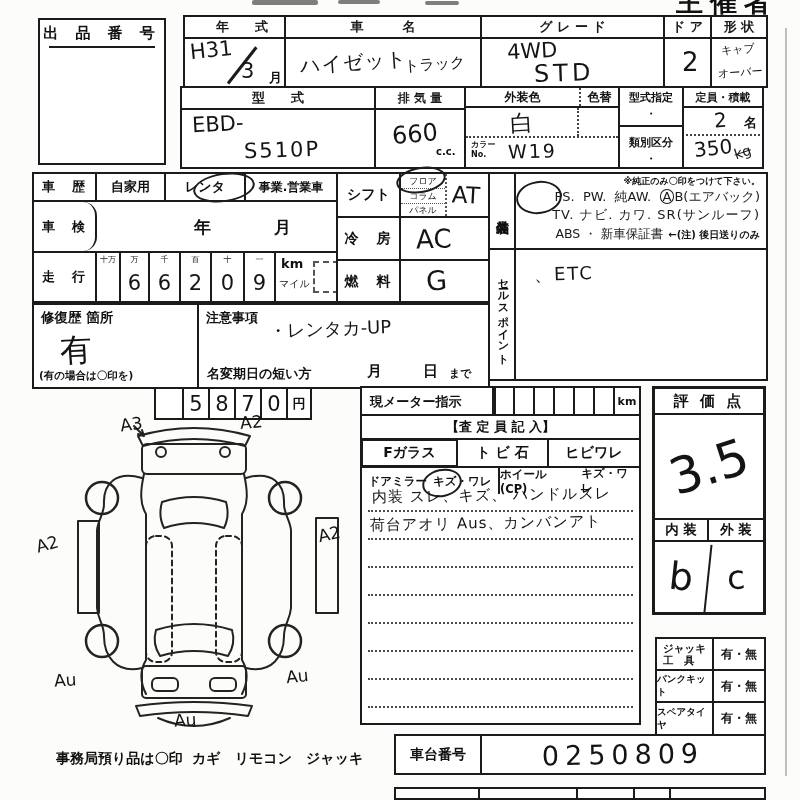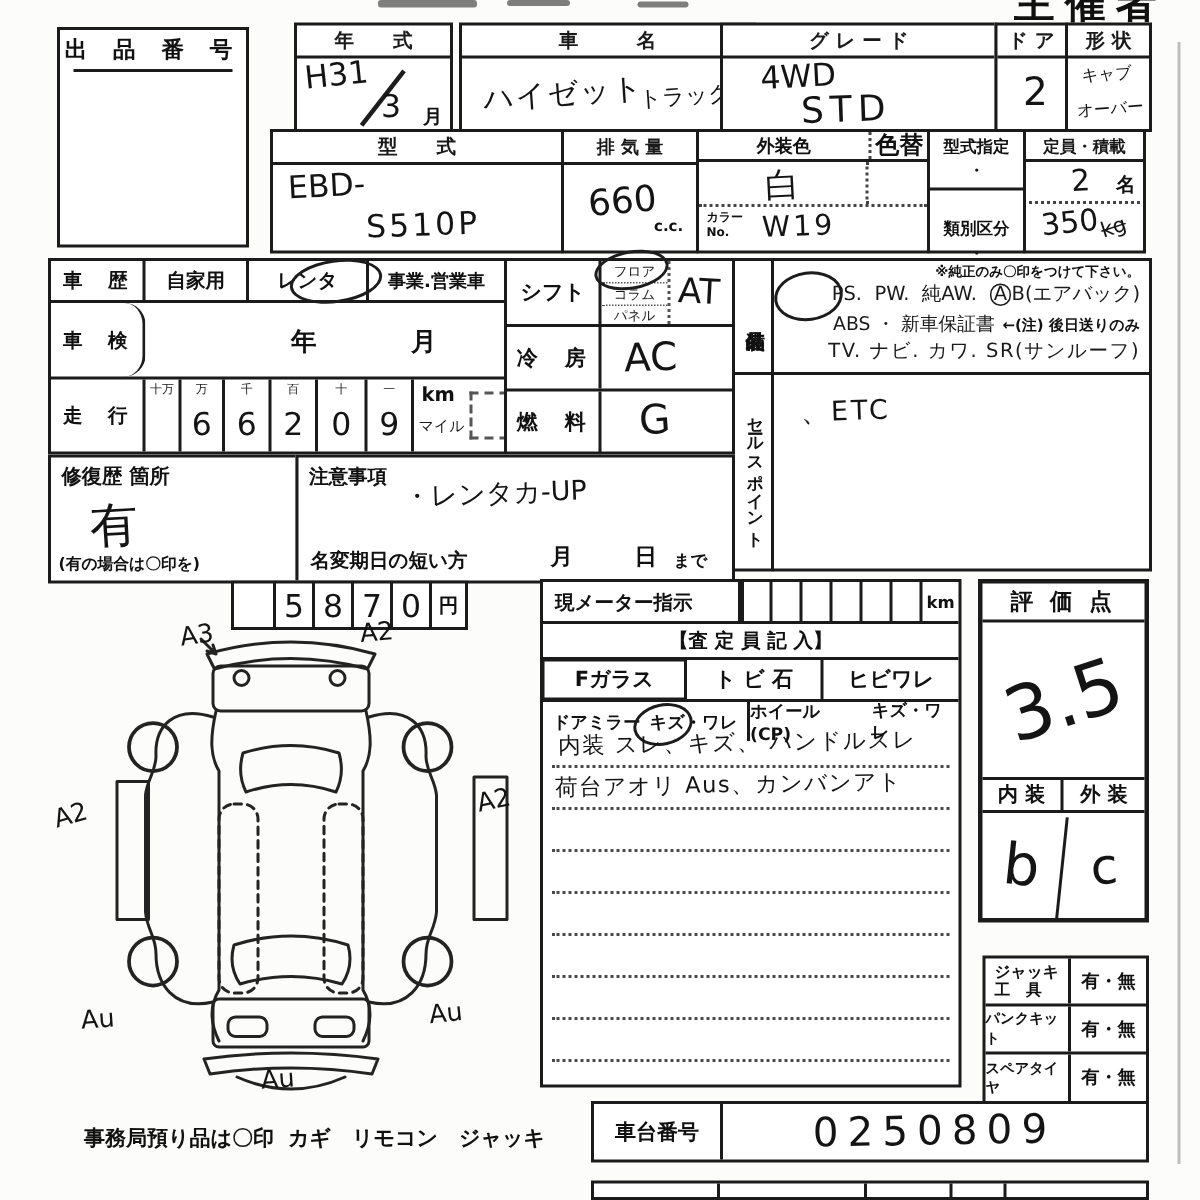--- a/index.html
+++ b/index.html
@@ -28,28 +28,28 @@
   <div class="smudge" style="left:338px; top:0; width:42px; height:4px;"></div>
   <div class="smudge" style="left:425px; top:1px; width:34px; height:4px;"></div>
   <div class="abs hd" style="left:676px; top:-16px; font-size:27px; letter-spacing:7px; width:130px;">主催者用</div>
   <div class="abs" style="left:785px; top:28px; width:2px; height:748px; background:#8a8a8a; opacity:.55;"></div>
 
   <div class="b" style="left:38px; top:18px; width:128px; height:147px;">
     <div class="ctr hd" style="height:26px; font-size:15px; letter-spacing:6px;">出 品 番 号</div>
     <div style="margin:0 9px; border-top:2px solid #1b1b1b;"></div>
   </div>
 
-  <div class="b" style="left:196px; top:15px; width:106px; height:73px;">
+  <div class="b" style="left:183px; top:15px; width:118px; height:73px;">
     <div class="cellhd">年　　式</div>
     <div class="abs hw" style="left:5px; top:21px; font-size:21px; transform:rotate(-6deg);">H31</div>
     <div class="abs" style="left:34px; top:47px; width:46px; height:2.5px; background:#1c1c1c; transform:rotate(-52deg);"></div>
     <div class="abs hw" style="left:56px; top:42px; font-size:21px;">3</div>
     <div class="abs hd" style="left:84px; top:52px; font-size:13px;">月</div>
   </div>
-  <div class="b" style="left:284px; top:15px; width:198px; height:73px;margin-left:22px;">
+  <div class="b" style="left:284px; top:15px; width:198px; height:73px;">
     <div class="cellhd">車　　　名</div>
     <div class="abs hw" style="left:14px; top:32px; font-size:20px; transform:rotate(-4deg); letter-spacing:1px;">ハイゼット</div>
     <div class="abs hw" style="left:118px; top:38px; font-size:15px; transform:rotate(-4deg);">トラック</div>
   </div>
   <div class="b" style="left:480px; top:15px; width:185px; height:73px;">
     <div class="cellhd">グ レ ー ド</div>
     <div class="abs hw" style="left:25px; top:22px; font-size:21px; transform:rotate(-3deg);">4WD</div>
     <div class="abs hw" style="left:52px; top:42px; font-size:24px; letter-spacing:4px; transform:rotate(-2deg);">STD</div>
   </div>
   <div class="b" style="left:663px; top:15px; width:49px; height:73px;">
@@ -68,36 +68,36 @@
     <div class="abs hw" style="left:62px; top:50px; font-size:21px; letter-spacing:2px; transform:rotate(-2deg);">S510P</div>
   </div>
   <div class="b" style="left:374px; top:86px; width:92px; height:83px;">
     <div class="cellhd" style="font-size:12px;">排 気 量</div>
     <div class="abs hw" style="left:16px; top:32px; font-size:24px; transform:rotate(-5deg);">660</div>
     <div class="abs hd" style="left:60px; top:58px; font-size:10px;">c.c.</div>
   </div>
   <div class="b" style="left:464px; top:86px; width:156px; height:83px;">
     <div class="row" style="height:20px; border-bottom:2px solid #1b1b1b;">
       <div class="ctr hd" style="width:113px; font-size:12px;">外装色</div>
-      <div class="ctr hd" style="flex:1; font-size:16px; border-left:2px dotted #444;">色替</div>
+      <div class="ctr hd" style="flex:1; font-size:12px; border-left:2px dotted #444;">色替</div>
     </div>
     <div class="abs" style="left:111px; top:20px; height:28px; border-left:2px dotted #444;"></div>
     <div class="abs" style="left:0; right:0; top:48px; border-top:2px dotted #444;"></div>
     <div class="abs hw" style="left:44px; top:20px; font-size:23px; transform:rotate(-3deg);">白</div>
     <div class="abs hd pre" style="left:5px; top:52px; font-size:8px; line-height:10px;">カラー
 No.</div>
     <div class="abs hw" style="left:42px; top:52px; font-size:19px; letter-spacing:2px; transform:rotate(-2deg);">W19</div>
   </div>
   <div class="b" style="left:618px; top:86px; width:66px; height:83px;">
     <div style="height:39px; border-bottom:2px solid #1b1b1b; box-sizing:border-box;">
       <div class="ctr hd" style="height:18px; font-size:11px;">型式指定</div>
       <div class="ctr hw" style="height:16px; font-size:13px;">・</div>
     </div>
     <div>
-      <div class="ctr hd" style="height:18px; font-size:11px; padding-top:16px;">類別区分</div>
+      <div class="ctr hd" style="height:18px; font-size:11px; padding-top:6px;">類別区分</div>
       <div class="ctr hw" style="height:16px; font-size:13px;">・</div>
     </div>
   </div>
   <div class="b" style="left:682px; top:86px; width:82px; height:83px;">
     <div class="cellhd" style="height:18px; font-size:11px;">定員・積載</div>
     <div class="abs hw" style="left:30px; top:20px; font-size:20px; transform:rotate(-4deg);">2</div>
     <div class="abs hd" style="left:60px; top:26px; font-size:13px;">名</div>
     <div class="abs" style="left:2px; right:2px; top:46px; border-top:2px dotted #444;"></div>
     <div class="abs hw" style="left:10px; top:48px; font-size:20px; transform:rotate(-6deg);">350</div>
     <div class="abs hw" style="left:50px; top:56px; font-size:14px; transform:rotate(-18deg); text-decoration:line-through;">kg</div>
@@ -174,25 +174,25 @@
     <div class="vtxt hd" style="font-size:13px;">装備品</div>
   </div>
   <div class="b" style="left:514px; top:172px; width:254px; height:78px; padding:1px 6px;text-align:right;">
     <div class="hd" style="font-size:9px;">※純正のみ〇印をつけて下さい。</div>
     <div style="font-size:13px; line-height:18px;">
       <span>PS.</span>&nbsp;
       <span>PW.</span>&nbsp;
       <span>純AW.</span>&nbsp;
       <span style="display:inline-block; border:1.5px solid #1c1c1c; border-radius:50%; padding:0 2px; line-height:13px;">A</span><span>B(エアバック)</span>
     </div>
+    <div style="font-size:13px; line-height:18px; letter-spacing:1px;">TV. ナビ. カワ. SR(サンルーフ)</div>
     <div style="line-height:17px;">
       <span style="font-size:12.5px;">ABS ・ 新車保証書</span>
       <span class="hd" style="font-size:10px;">←(注) 後日送りのみ</span>
     </div>
-    <div style="font-size:13px; line-height:18px; letter-spacing:1px;">TV. ナビ. カワ. SR(サンルーフ)</div>
   </div>
   <div class="ell" style="left:516px; top:181px; width:42px; height:29px; transform:rotate(-8deg);"></div>
 
   <div class="b ctr" style="left:488px; top:248px; width:28px; height:133px;">
     <div class="vtxt hd" style="font-size:11px;">セールスポイント</div>
   </div>
   <div class="b" style="left:514px; top:248px; width:254px; height:133px;">
     <div class="abs hw" style="left:18px; top:12px; font-size:18px; letter-spacing:2px; transform:rotate(-2deg);">、ETC</div>
   </div>
 

